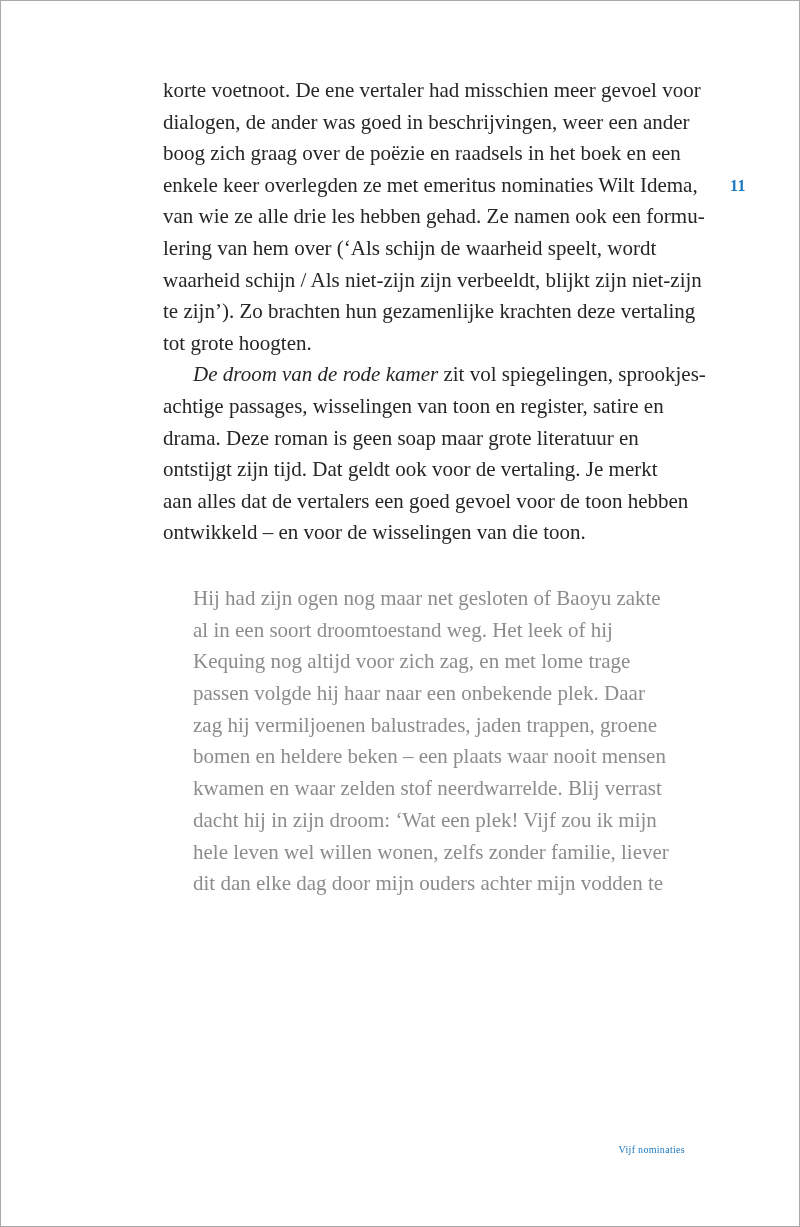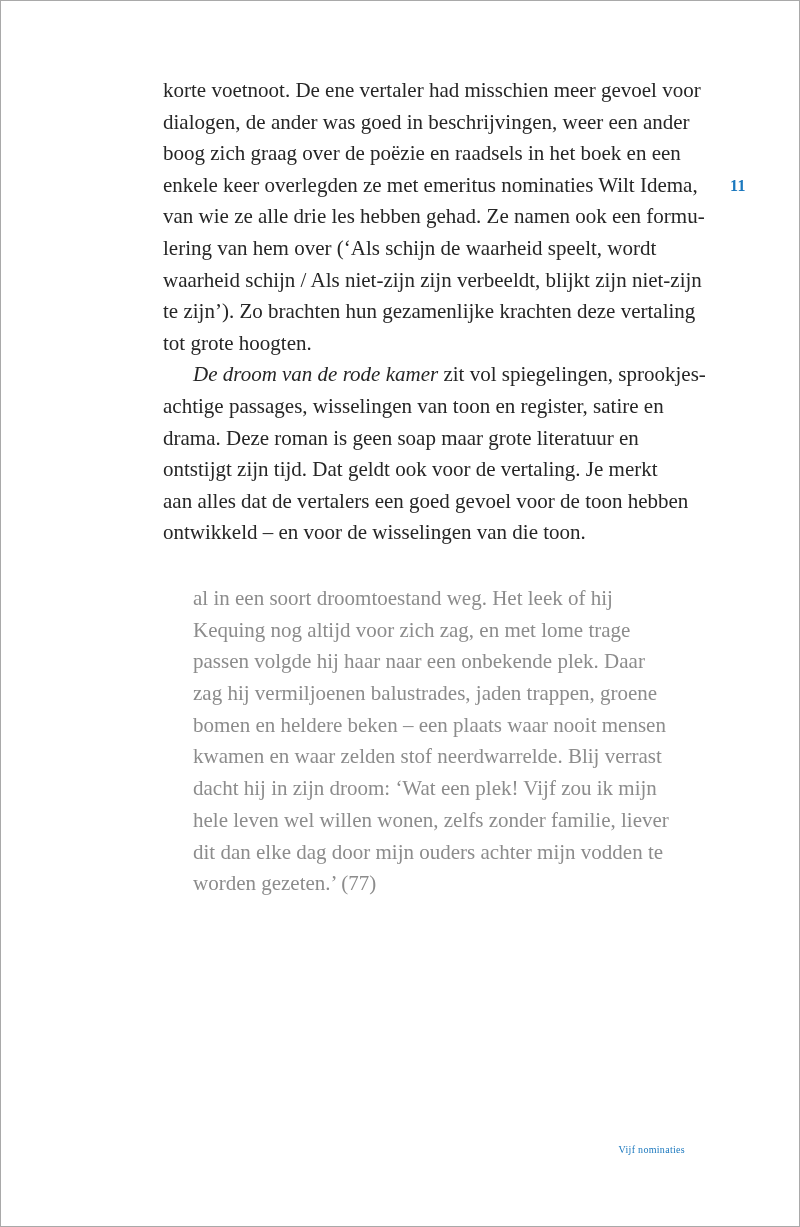--- a/index.html
+++ b/index.html
@@ -89,30 +89,30 @@
     <p class="para">
       <span class="line indent"><em class="book-title-em">De droom van de rode kamer</em><span> zit vol spiegelingen, sprookjes-</span></span>
       <span class="line">achtige passages, wisselingen van toon en register, satire en</span>
       <span class="line">drama. Deze roman is geen soap maar grote literatuur en</span>
       <span class="line">ontstijgt zijn tijd. Dat geldt ook voor de vertaling. Je merkt</span>
       <span class="line">aan alles dat de vertalers een goed gevoel voor de toon hebben</span>
       <span class="line">ontwikkeld – en voor de wisselingen van die toon.</span>
     </p>
 
     <blockquote class="quote">
+      <span class="line">Hij had zijn ogen nog maar net gesloten of Baoyu zakte</span>
       <span class="line">al in een soort droomtoestand weg. Het leek of hij</span>
       <span class="line">Kequing nog altijd voor zich zag, en met lome trage</span>
       <span class="line">passen volgde hij haar naar een onbekende plek. Daar</span>
       <span class="line">zag hij vermiljoenen balustrades, jaden trappen, groene</span>
       <span class="line">bomen en heldere beken – een plaats waar nooit mensen</span>
       <span class="line">kwamen en waar zelden stof neerdwarrelde. Blij verrast</span>
       <span class="line">dacht hij in zijn droom: ‘Wat een plek! Vijf zou ik mijn</span>
       <span class="line">hele leven wel willen wonen, zelfs zonder familie, liever</span>
       <span class="line">dit dan elke dag door mijn ouders achter mijn vodden te</span>
-      <span class="line">worden gezeten.’ (77)</span>
     </blockquote>
 
 
   </main>
 
   <footer class="running-footer">Vijf nominaties</footer>
 
 </div>
 
 </body></html>

